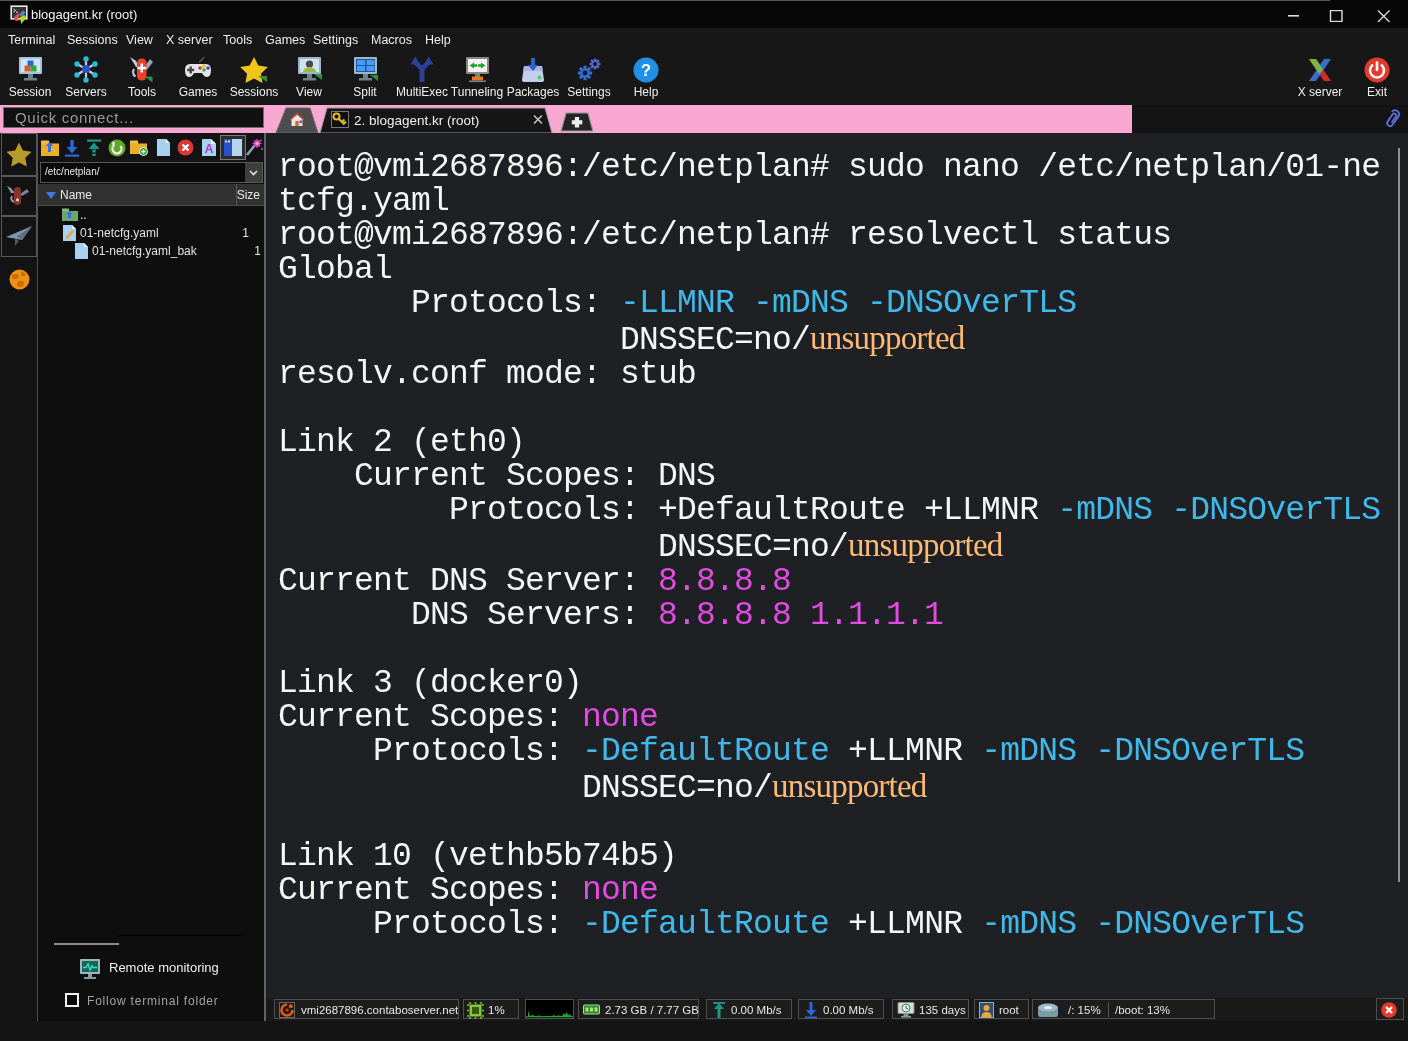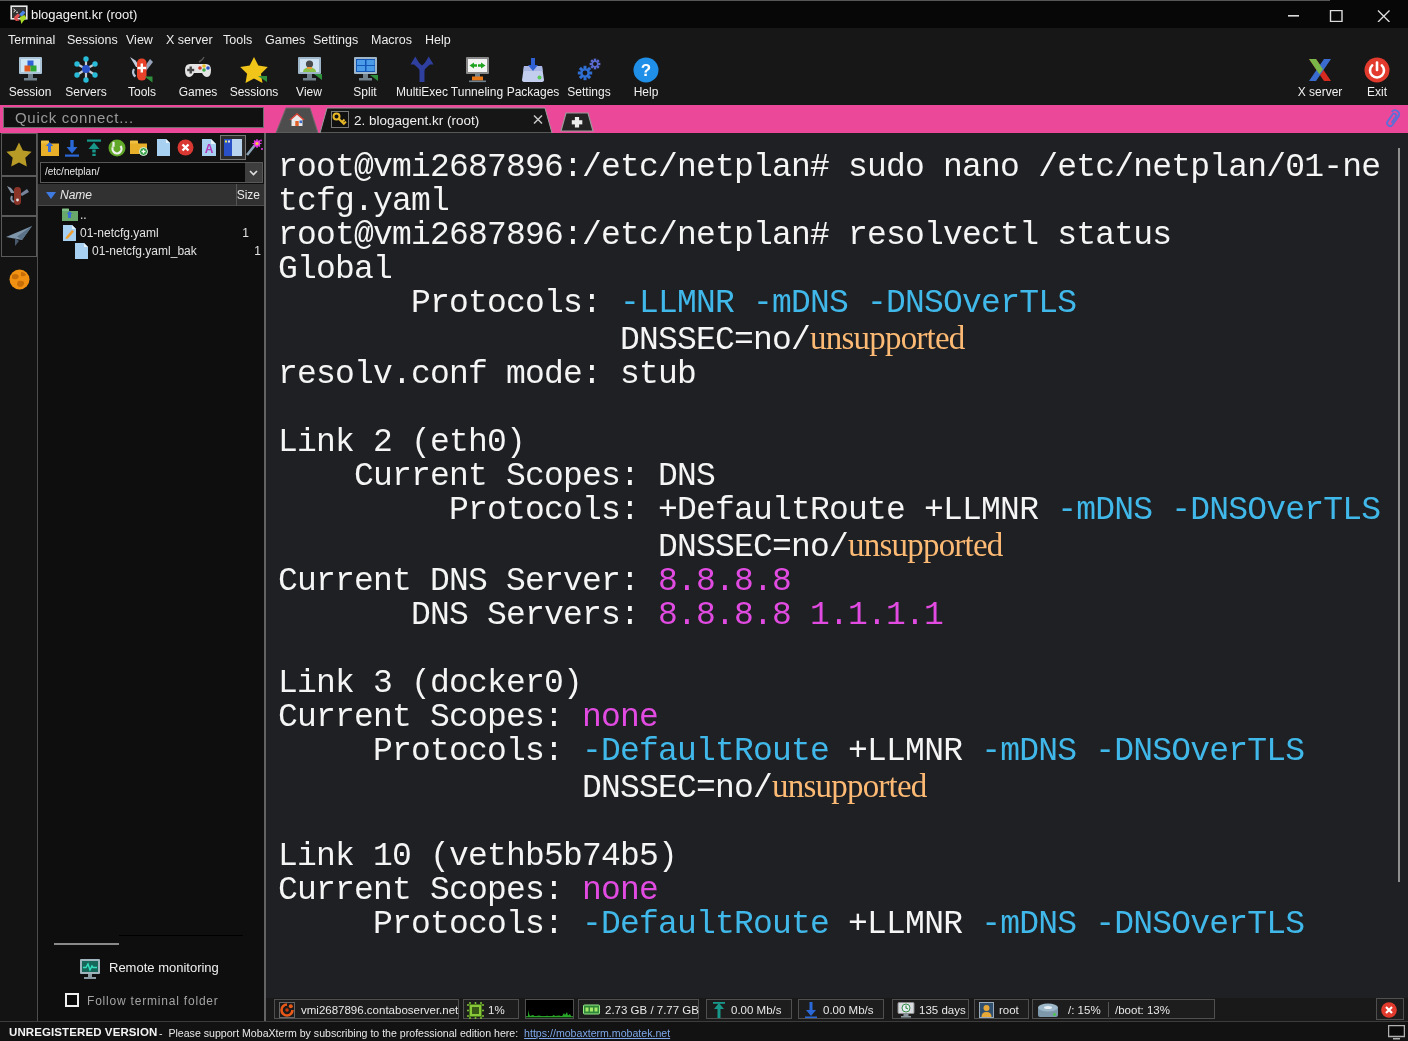--- a/index.html
+++ b/index.html
@@ -17,21 +17,21 @@
 #menubar { position:absolute; left:0; top:28px; width:1408px; height:24px; background:#171717; }
 #menubar span { position:absolute; top:5px; font-size:12.5px; color:#ececec; }
 
 
 #toolbar { position:absolute; left:0; top:52px; width:1408px; height:53px; background:#171717; }
 .tbi { position:absolute; top:4px; width:76px; text-align:center; }
 .tbi svg { display:block; margin:0 auto; }
 .tbi .lbl { display:block; margin-top:1px; font-size:12px; color:#f0f0f0; }
 
 
-#tabrow { position:absolute; left:0; top:105px; width:1408px; height:28px; background:#ec4899; }
+#tabrow { position:absolute; left:0; top:105px; width:1132px; height:28px; background:#f9a8d4; }
 #qc { position:absolute; left:3px; top:2px; width:261px; height:21px; background:#111;
   border:1px solid #6e6e6e; color:#9a9a9a; font-size:15px; letter-spacing:0.7px; line-height:20px; padding-left:11px; }
 
 
 #main { position:absolute; left:0; top:133px; width:1408px; height:888px; }
 #strip { position:absolute; left:0; top:0; width:38px; height:888px; background:#131313; border-right:1px solid #4e4e4e; }
 .stripbtn { position:absolute; left:1px; width:36px; border:1px solid #5a5a5a; text-align:center; }
 #panel { position:absolute; left:38px; top:0; width:226px; height:888px; background:#0e0e0e; }
 #vdiv { position:absolute; left:264px; top:0; width:2px; height:888px; background:#636363; }
 #term { position:absolute; left:266px; top:0; width:1142px; height:865px; background:#1e2023; }
@@ -40,21 +40,21 @@
 .c { color:#41b8ea; } .r { color:#fdba74;font-family:Liberation Serif, serif; } .m { color:#e24be2; }
 #scrollbar { position:absolute; right:8px; top:15px; width:2px; height:734px; background:#909090; }
 
 
 #ptool { position:absolute; left:0; top:0; width:226px; height:29px; background:#131313; }
 #ptool svg { position:absolute; top:6px; }
 #ppath { position:absolute; left:2px; top:29px; width:223px; height:21px; background:#0a0a0a; border:1px solid #585858; }
 #ppath .txt { position:absolute; left:4px; top:3px; font-size:10px; color:#e8e8e8; }
 #ppath .dd { position:absolute; right:0; top:0; width:17px; height:19px; background:#3e3e3e; }
 #phead { position:absolute; left:0; top:51px; width:226px; height:22px; background:#313131; border-bottom:1px solid #4a4a4a; }
-#phead .nm { position:absolute; left:22px; top:4px; font-size:12px; color:#e8e8e8;font-style:italic; }
+#phead .nm { position:absolute; left:22px; top:4px; font-size:12px; color:#e8e8e8; }
 #phead .sz { position:absolute; right:4px; top:4px; font-size:12px; color:#e8e8e8; }
 #phead .colv { position:absolute; left:198px; top:0; width:1px; height:22px; background:#555; }
 .frow { position:absolute; left:0; width:226px; height:18px; font-size:12px; color:#e2e2e2; }
 .frow .fi { position:absolute; left:24px; top:1px; }
 .frow .ft { position:absolute; left:42px; top:2px; }
 .frow .fs { position:absolute; right:15px; top:2px; }
 
 #divider1 { position:absolute; left:81px; top:802px; width:124px; height:1px; background:#000; }
 #divider2 { position:absolute; left:16px; top:810px; width:65px; height:2px; background:#8a8a8a; }
 #remote { position:absolute; left:0; top:823px; width:226px; height:24px; }
@@ -578,22 +578,14 @@
       </div>
       <div class="scell" style="left:1110px; width:28px; height:22px; top:0;">
         <svg style="left:3.5px;top:3px;" width="16" height="16" viewBox="0 0 16 16">
           <circle cx="8" cy="8" r="7.8" fill="#e23b2e"></circle>
           <path d="M5 5 L11 11 M11 5 L5 11" stroke="#fff" stroke-width="2.2"></path>
         </svg>
       </div>
     </div>
   </div>
 
-  <div id="bottombar">
-    <span class="b1">UNREGISTERED VERSION</span>
-    <span class="b2">-&nbsp; Please support MobaXterm by subscribing to the professional edition here: &nbsp;<span class="lnk">https://mobaxterm.mobatek.net</span></span>
-    <svg style="position:absolute;left:1388px;top:3px;" width="17" height="15" viewBox="0 0 17 15">
-      <rect x="0.5" y="0.5" width="16" height="11" fill="#0a0a0a" stroke="#b0b0b0" stroke-width="1.5"></rect>
-      <rect x="5" y="13" width="7" height="1.5" fill="#b0b0b0"></rect>
-    </svg>
-  </div>
 
 </div>
 
 </body></html>

